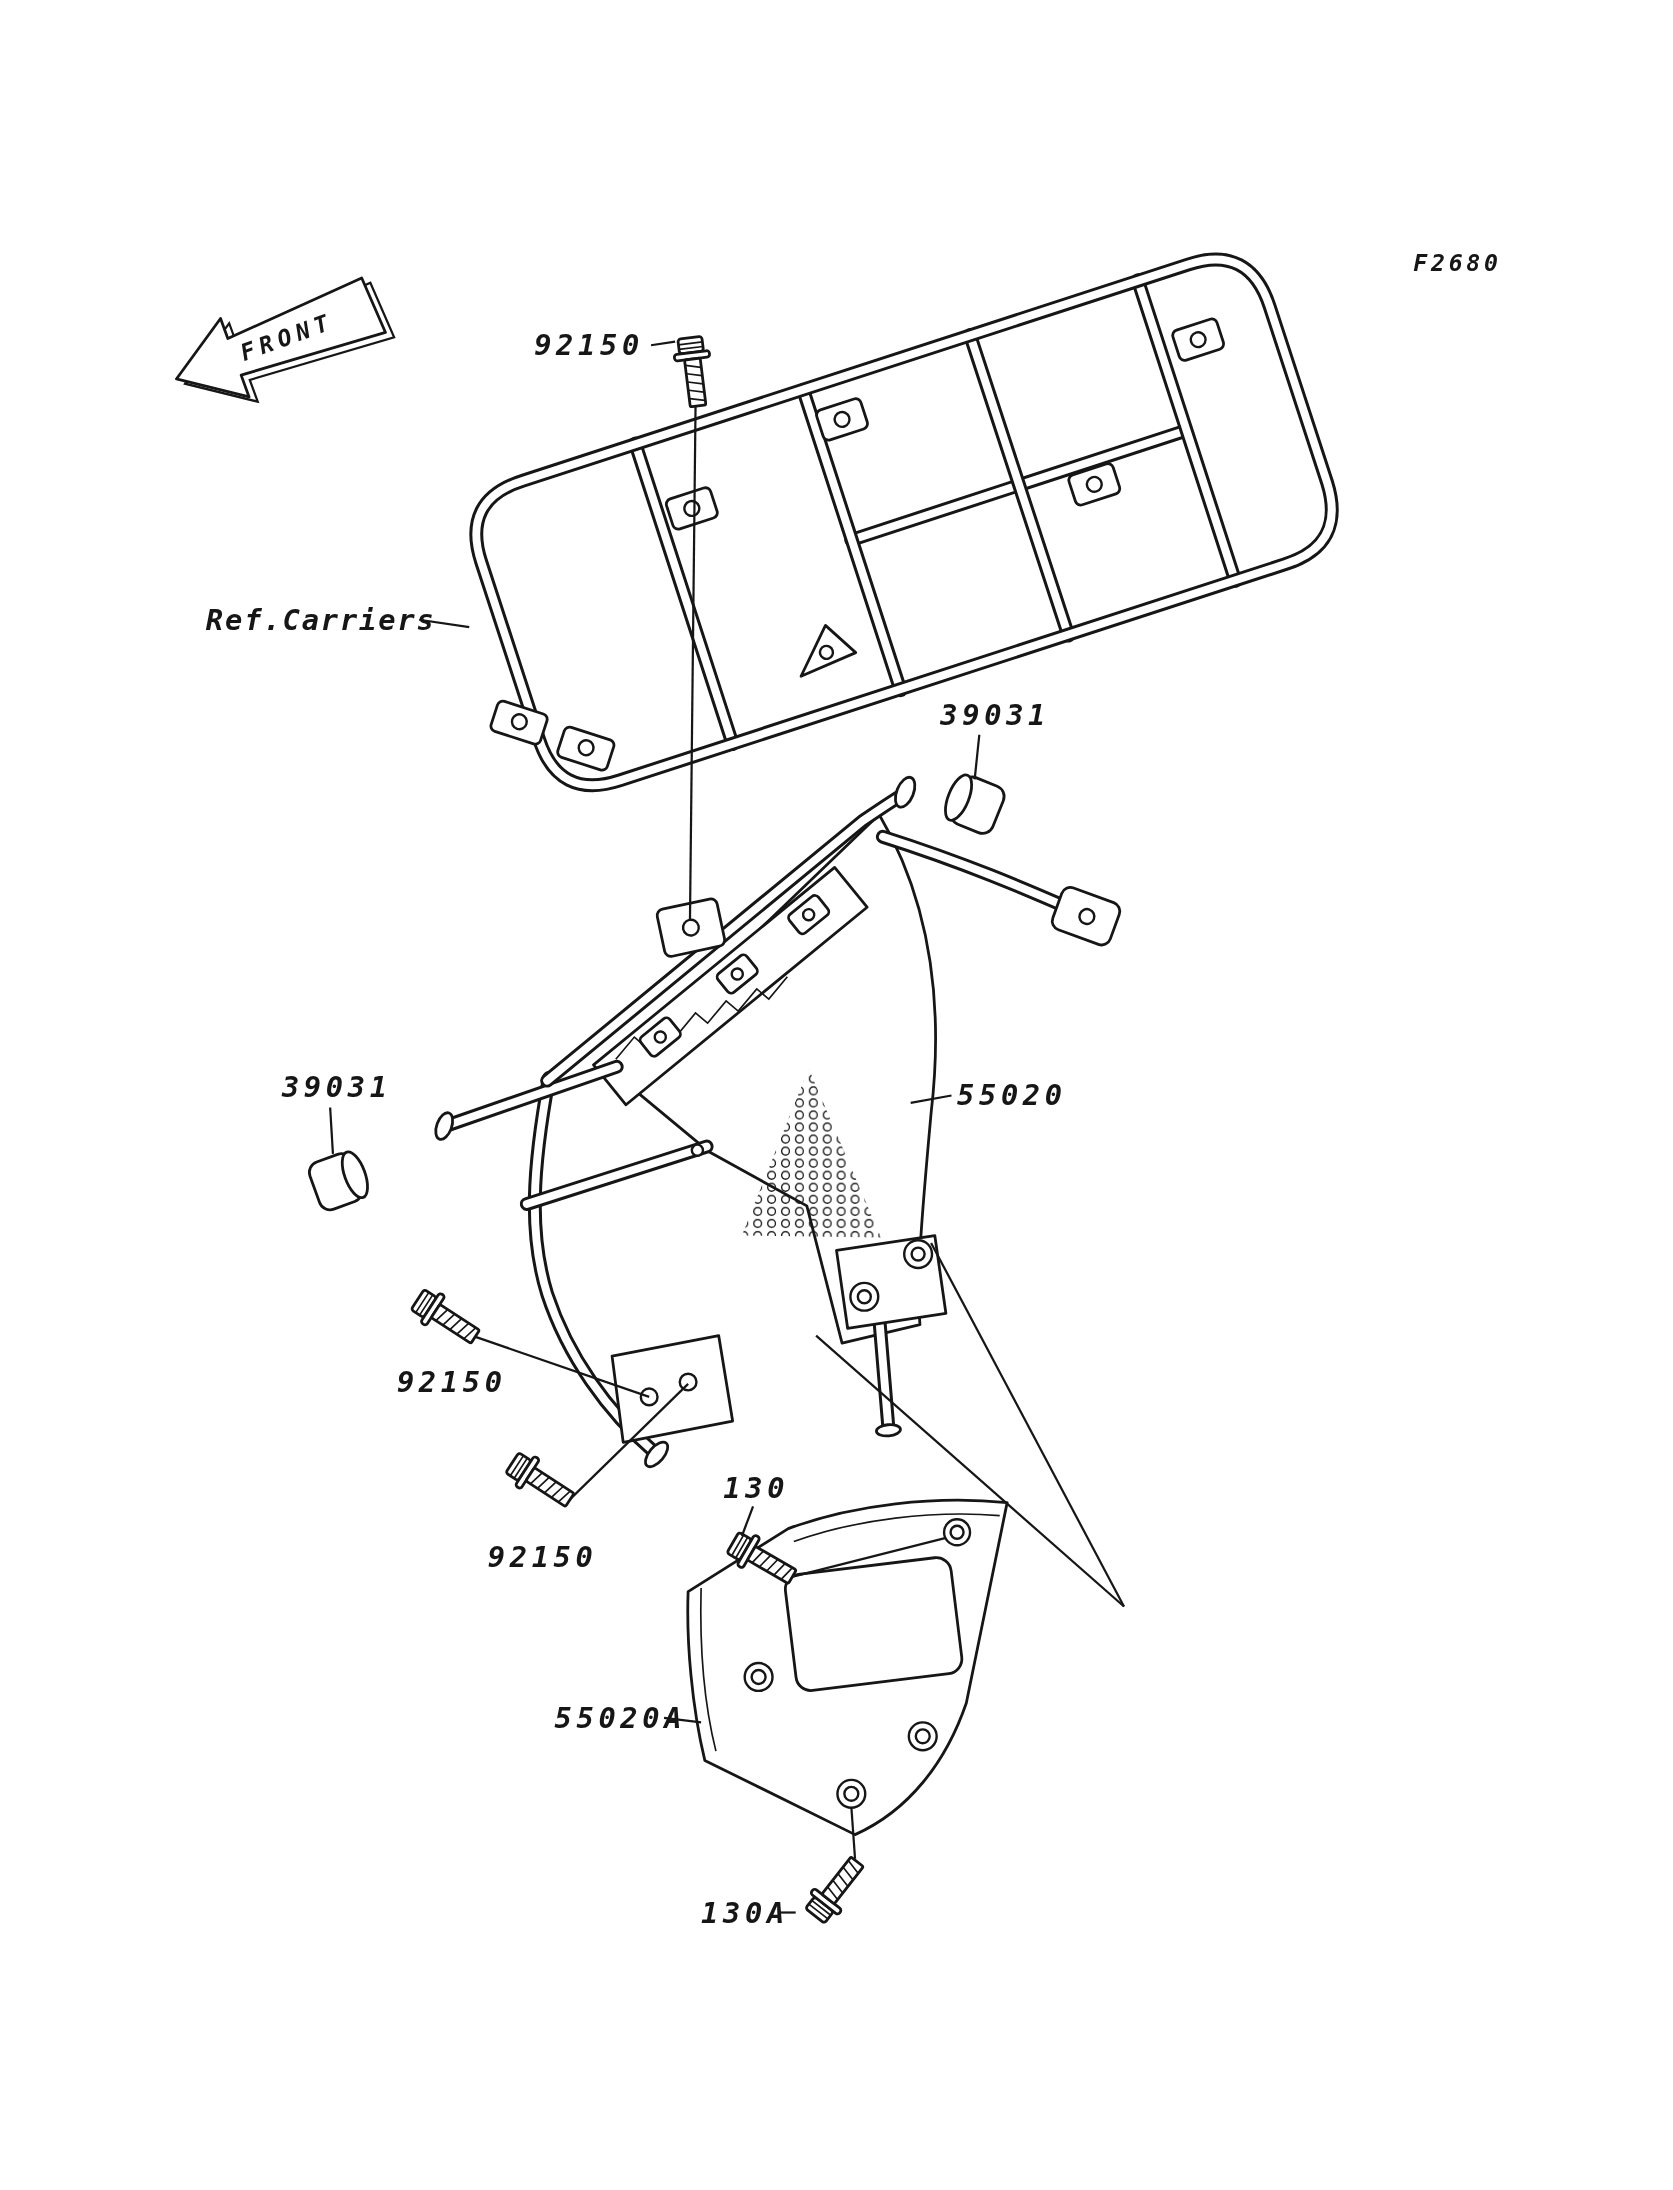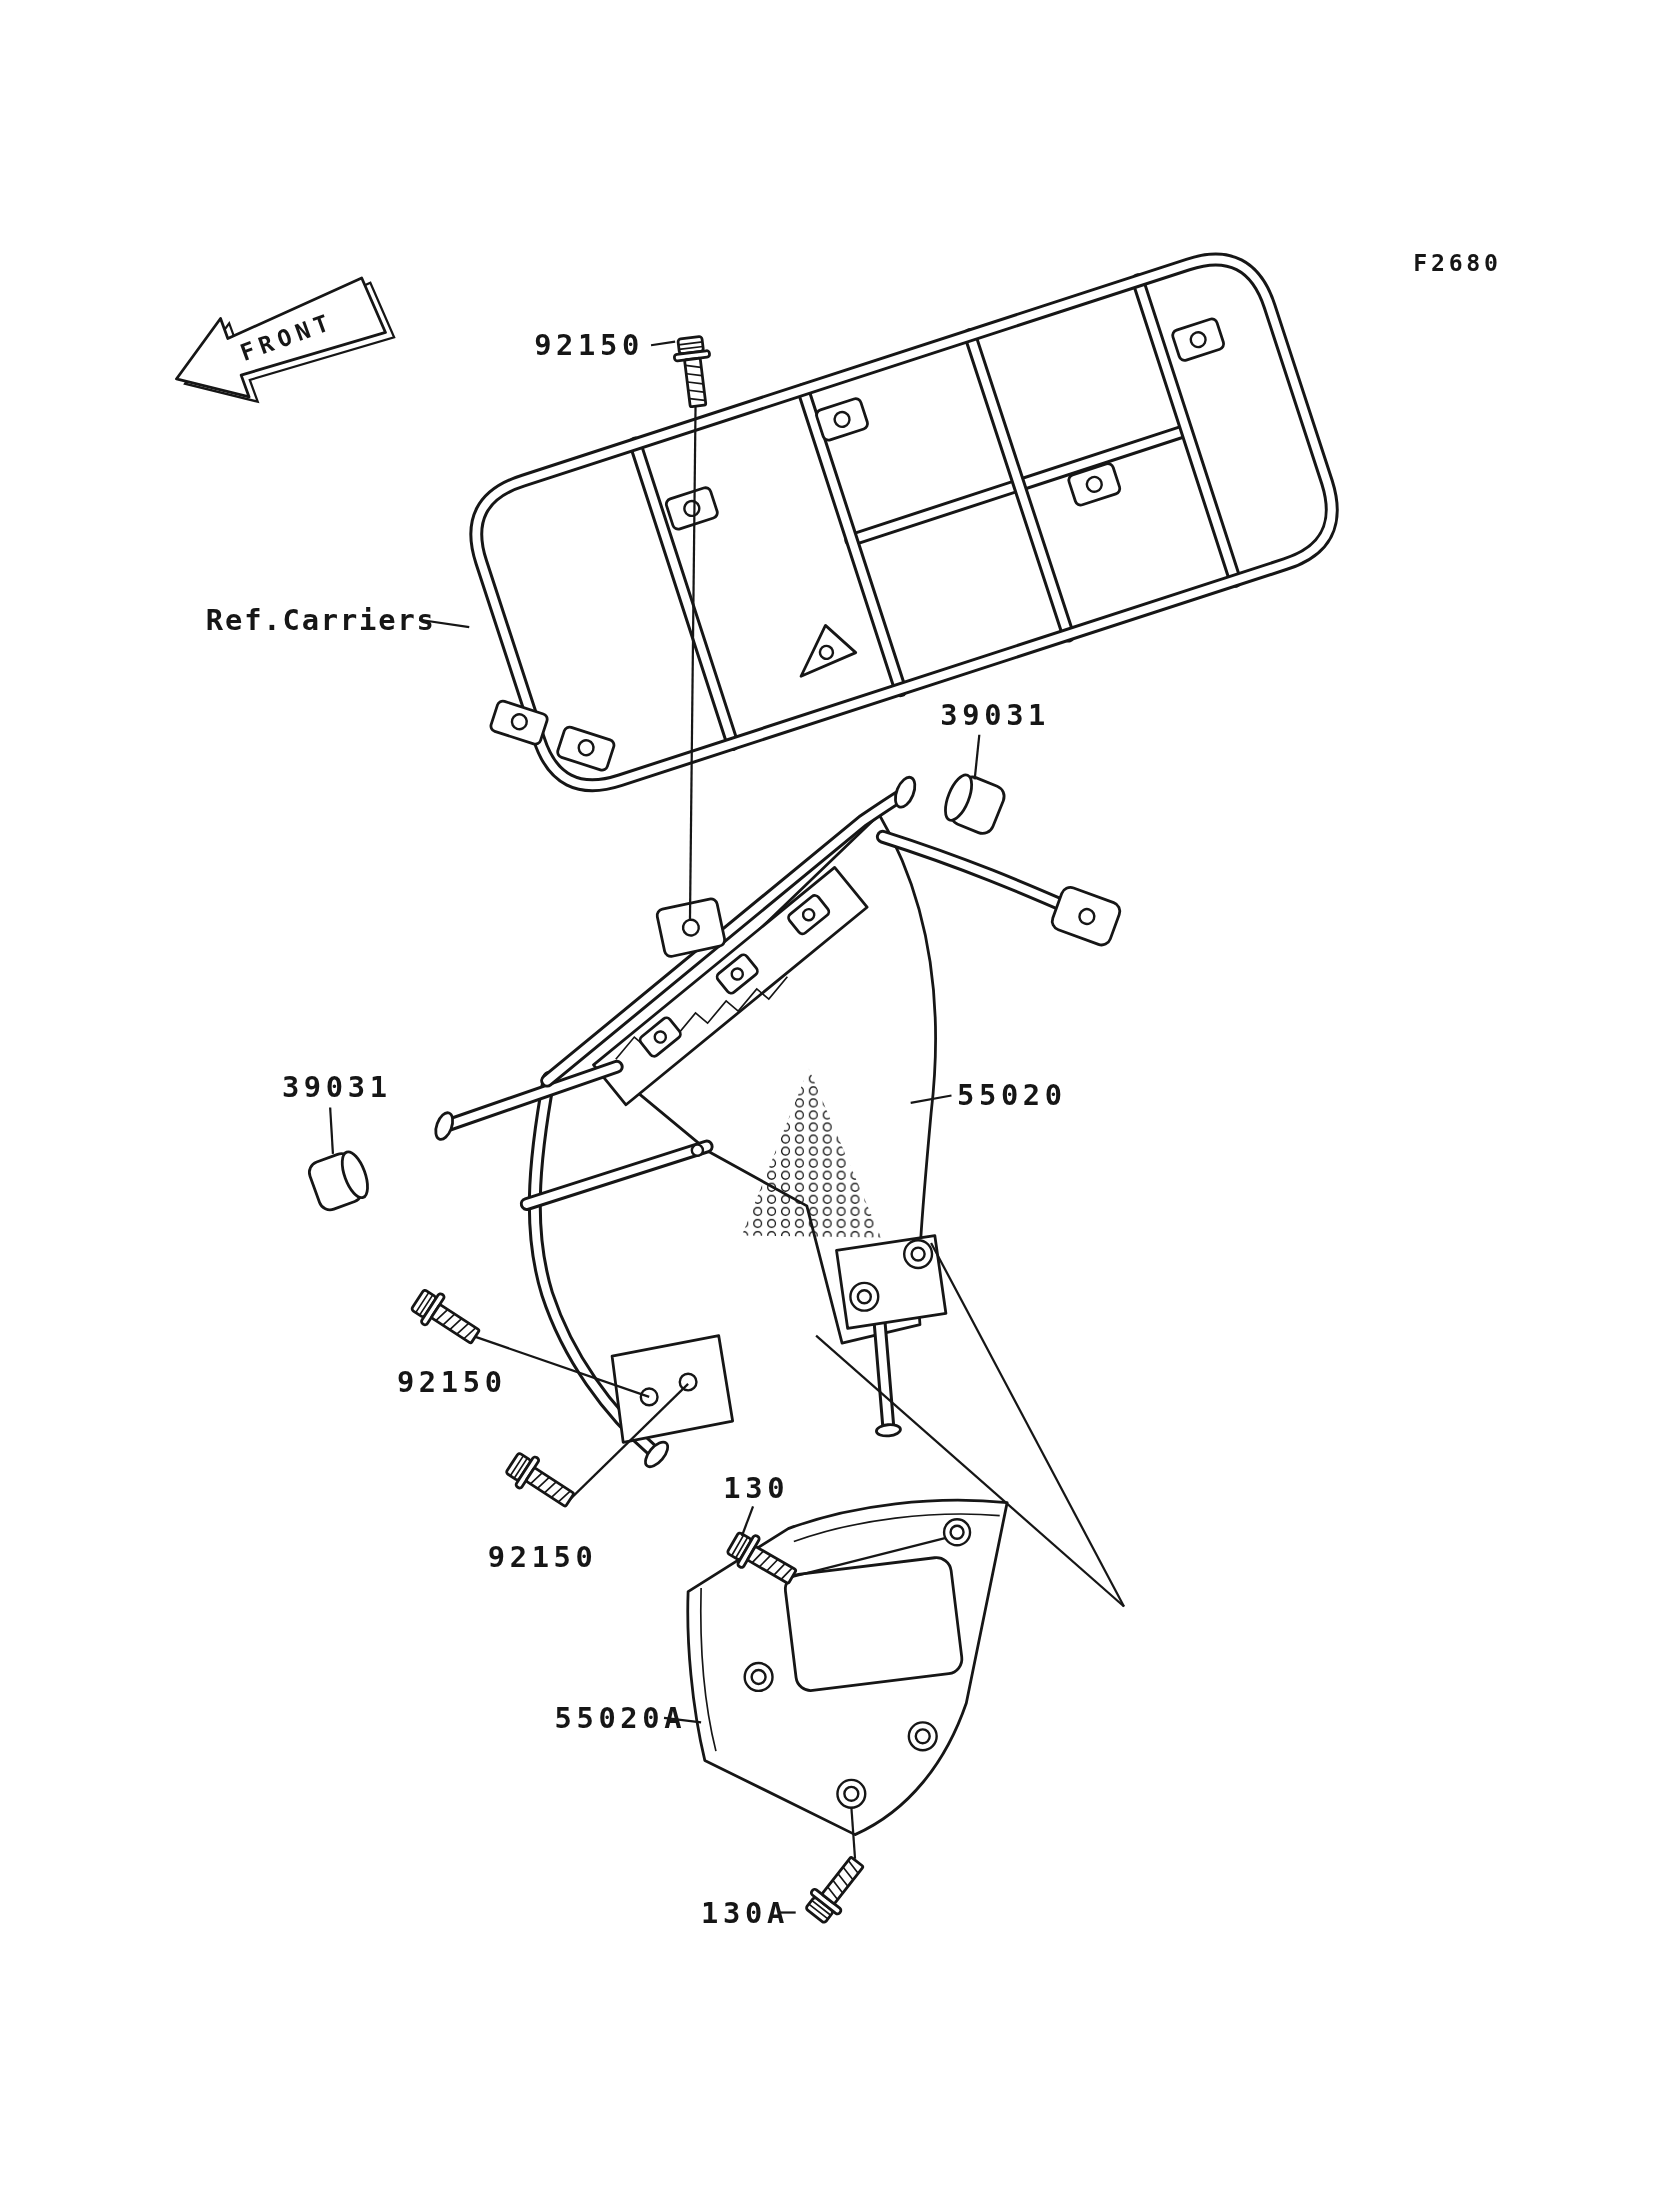--- a/index.html
+++ b/index.html
@@ -1,16 +1,16 @@
 <!DOCTYPE html>
 <html style="font-size:15px"><head>
 <meta charset="utf-8">
 <style>
   html,body{margin:0;padding:0;background:#ffffff;}
-  .stage{position:relative;width:1673px;height:2191px;background:#ffffff;overflow:hidden;}
+  .stage{position:relative;width:1673px;height:2191px;background:#ffffff;overflow:hidden;font-style:italic;}
   svg{display:block;}
   .tube-o{fill:none;stroke:#161616;stroke-width:15;stroke-linecap:round;stroke-linejoin:round;}
   .tube-i{fill:none;stroke:#ffffff;stroke-width:8.5;stroke-linecap:round;stroke-linejoin:round;}
   .part{fill:#ffffff;stroke:#161616;stroke-width:3;stroke-linejoin:round;}
   .hole{fill:#ffffff;stroke:#161616;stroke-width:2.6;}
   .ln{fill:none;stroke:#161616;stroke-width:2.4;}
   .thin{fill:none;stroke:#161616;stroke-width:1.8;}
   .lbl{font-family:"DejaVu Sans Mono","Liberation Mono",monospace;font-size:31px;font-weight:bold;letter-spacing:5px;fill:#161616;}
   .lbl-sm{font-family:"DejaVu Sans Mono","Liberation Mono",monospace;font-size:25px;font-weight:bold;letter-spacing:4px;fill:#161616;}
 </style>

